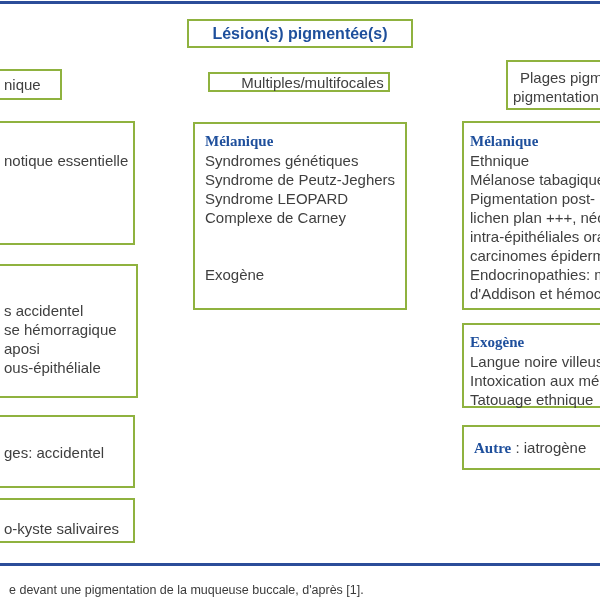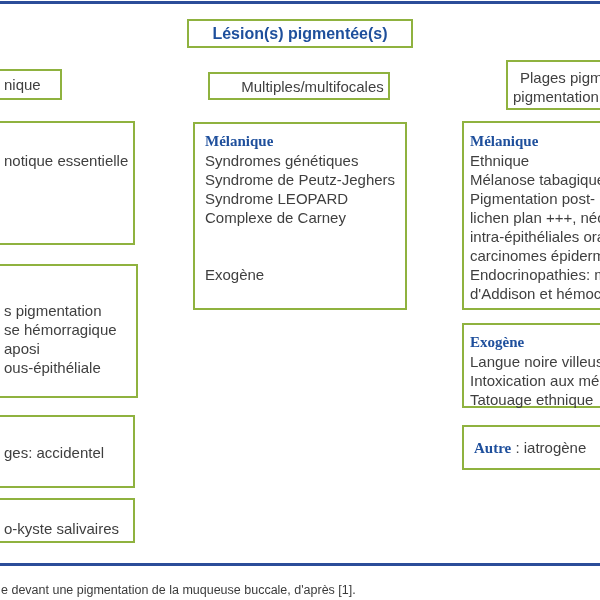--- a/index.html
+++ b/index.html
@@ -35,37 +35,37 @@
   }
   .blank { display: block; height: 19px; }
   .heading { color: var(--blue, #1e4f9c); font-weight: bold; font-family: Liberation Serif, serif; }
   .center { display: flex; align-items: center; justify-content: center; }
 
   .title-box {
     left: 187px; top: 19px; width: 226px; height: 29px;
     font-size: 16px; font-weight: bold; color: var(--blue, #1e4f9c);
   }
   .hdr-left  { left: -80px; top: 69px;  width: 142px; height: 31px; padding: 4px 0 0 82px; }
-  .hdr-mid   { left: 208px; top: 72px;  width: 182px; height: 28px; font-size: 15px; color: var(--text, #3f3f3f); padding-left: 27px; }
+  .hdr-mid   { left: 208px; top: 72px;  width: 182px; height: 20px; font-size: 15px; color: var(--text, #3f3f3f); padding-left: 27px; }
   .hdr-right { left: 506px; top: 60px;  width: 120px; height: 50px; padding: 6px 0 0 5px; }
   .hdr-right .indent { padding-left: 7px; }
 
   .l1 { left: -80px; top: 121px; width: 215px; height: 124px; padding: 28px 0 0 82px; }
   .l2 { left: -80px; top: 264px; width: 218px; height: 134px; padding: 16px 0 0 82px; }
   .l3 { left: -80px; top: 415px; width: 215px; height: 73px;  padding: 26px 0 0 82px; }
   .l4 { left: -80px; top: 498px; width: 215px; height: 45px;  padding: 19px 0 0 82px; }
 
   .m1 { left: 193px; top: 122px; width: 214px; height: 188px; padding: 8px 0 0 10px; }
 
   .r1 { left: 462px; top: 121px; width: 162px; height: 189px; padding: 9px 0 0 6px; }
   .r2 { left: 462px; top: 323px; width: 162px; height: 85px;  padding: 8px 0 0 6px; }
   .r3 { left: 462px; top: 425px; width: 162px; height: 45px;  padding: 11px 0 0 10px; }
 
   .caption {
-    position: absolute; left: 1px; top: 583px;
+    position: absolute; left: 9px; top: 583px;
     font-size: 12.5px; color: #3a3a3a; white-space: nowrap;
   }
 </style>
 </head>
 <body>
 
 <div class="canvas">
 
   <div class="rule rule-top"></div>
 
@@ -85,21 +85,21 @@
     <span class="line indent">Plages pigm</span>
     <span class="line">pigmentation</span>
   </div>
 
   <div class="box l1">
     <span class="line">notique essentielle</span>
   </div>
 
   <div class="box l2">
     <span class="blank"></span>
-    <span class="line">s pigmentation</span>
+    <span class="line">s accidentel</span>
     <span class="line">se hémorragique</span>
     <span class="line">aposi</span>
     <span class="line">ous-épithéliale</span>
   </div>
 
   <div class="box l3">
     <span class="line">ges: accidentel</span>
   </div>
 
   <div class="box l4">

